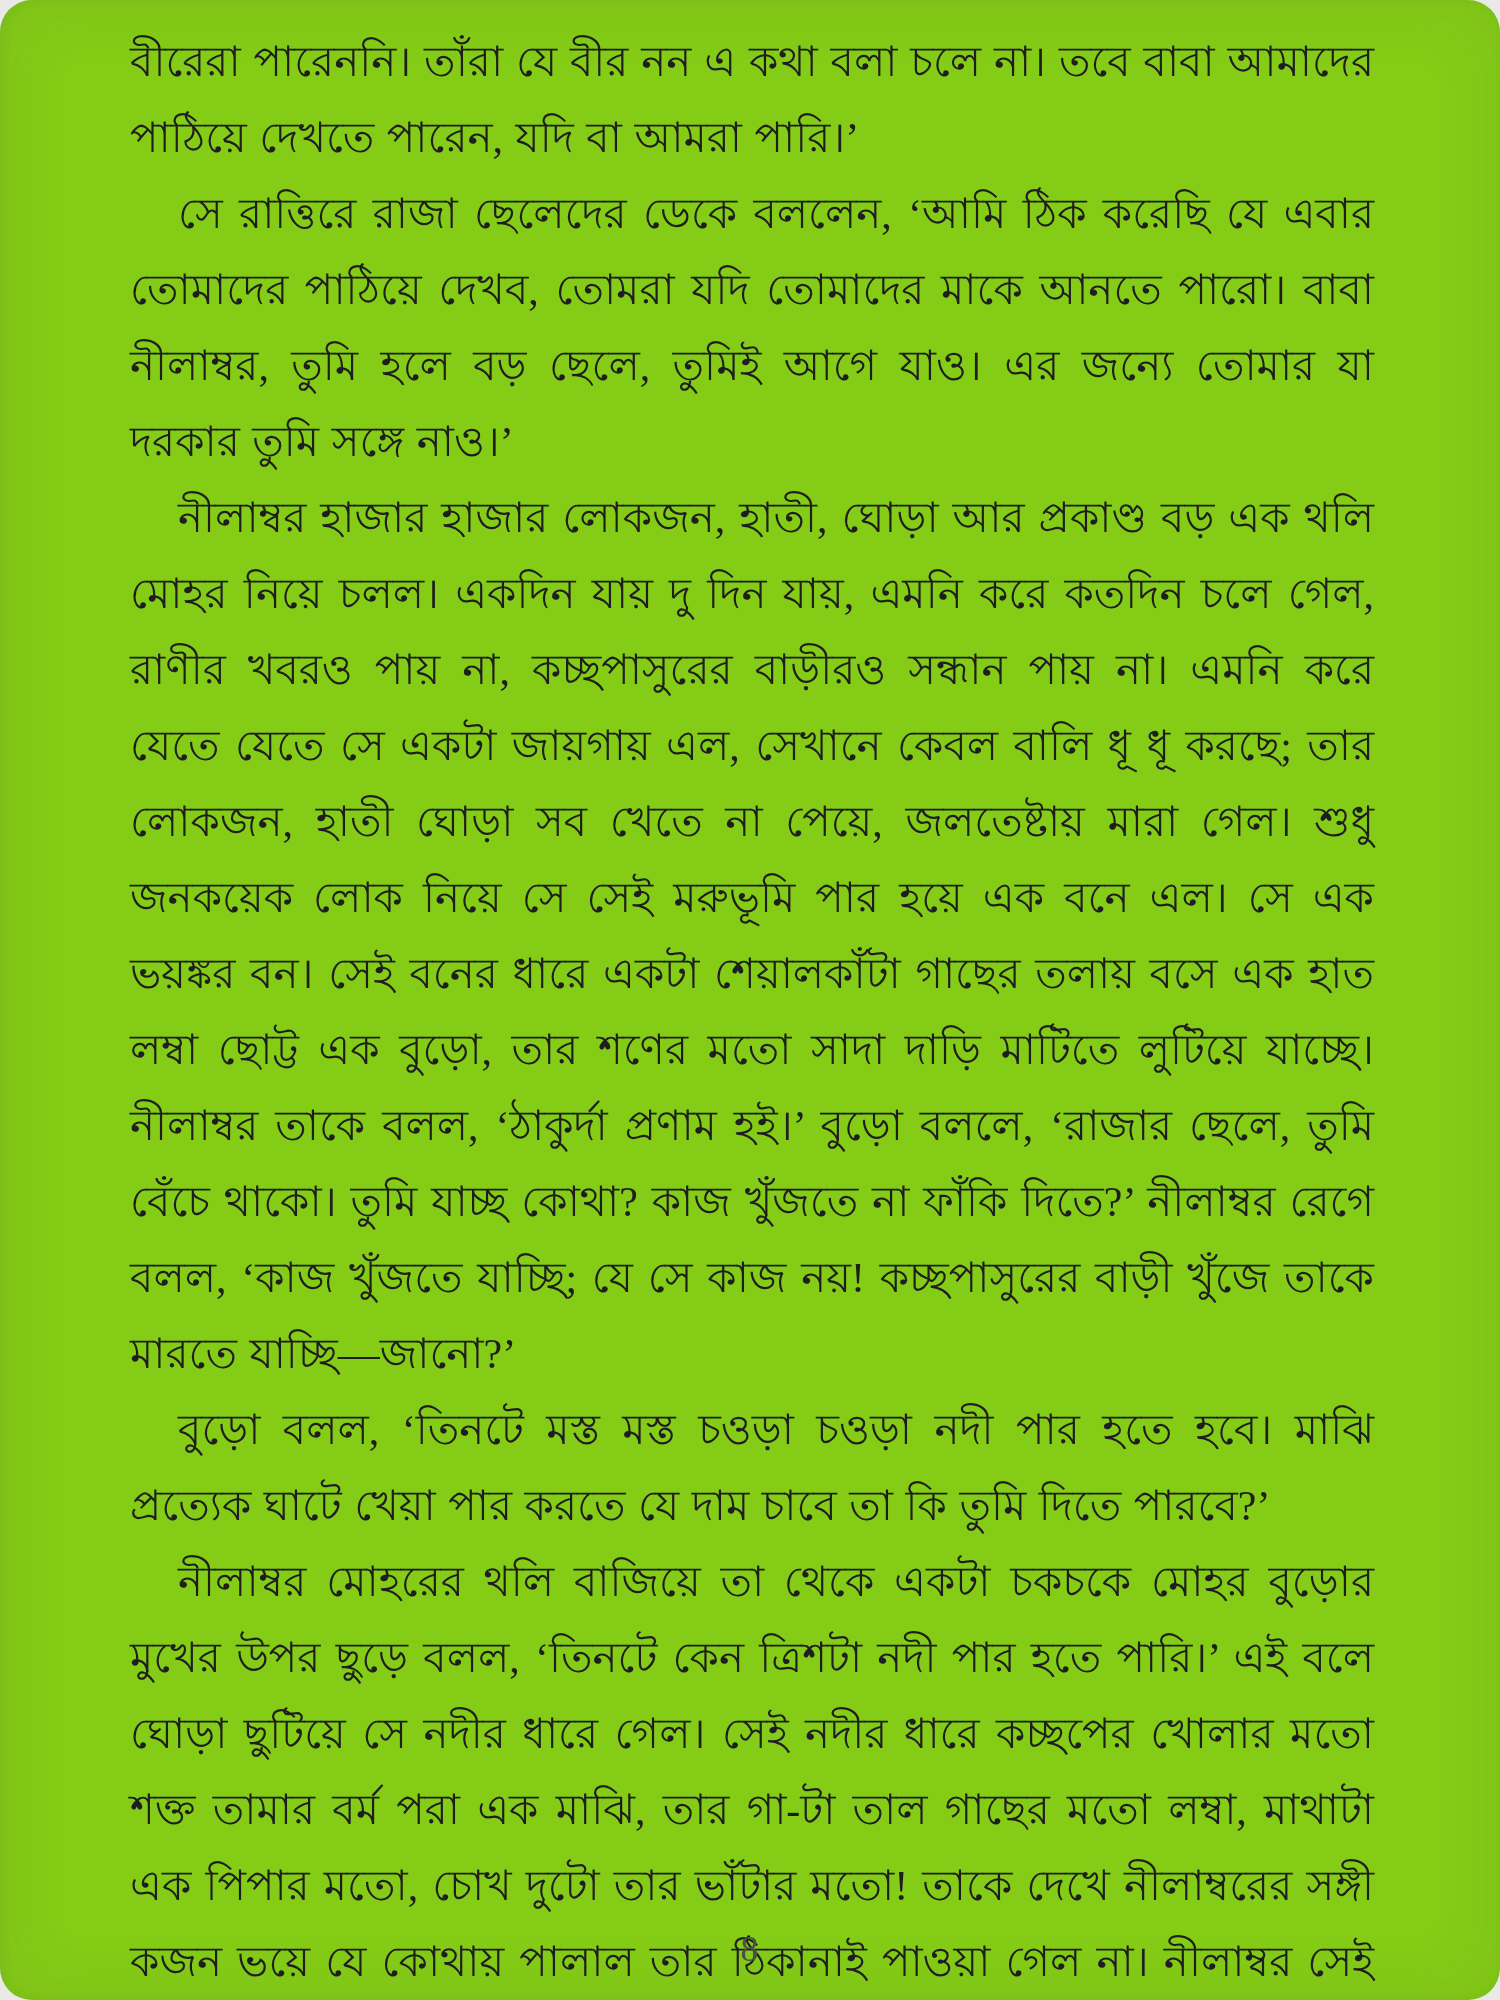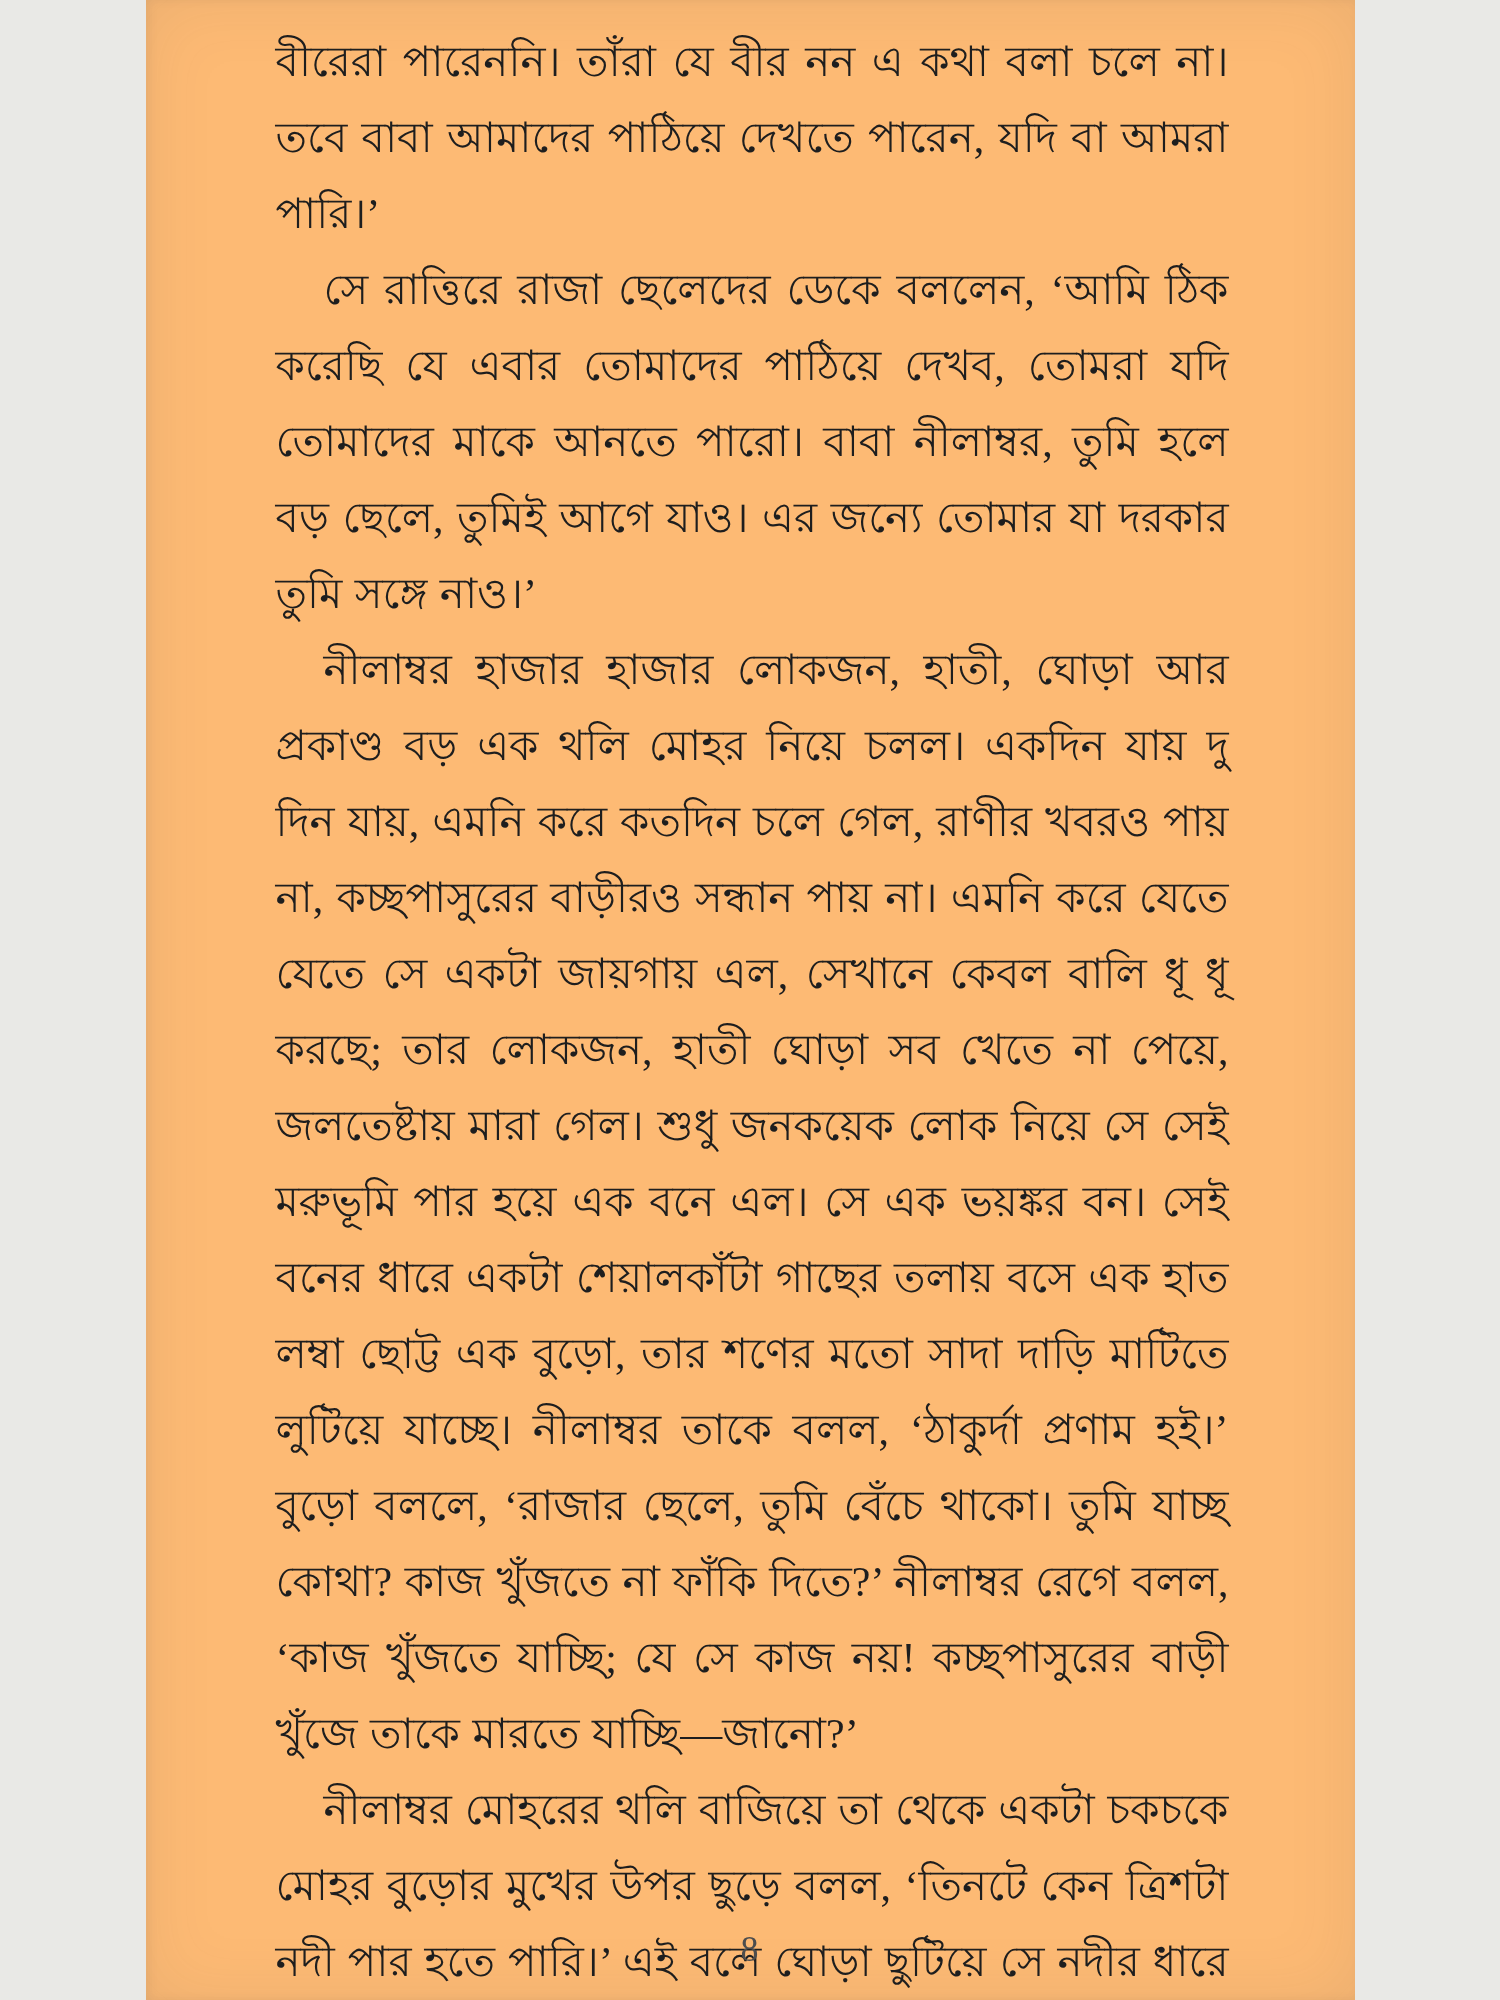--- a/index.html
+++ b/index.html
@@ -3,27 +3,28 @@
 <meta charset="utf-8">
 <style>
   html, body {
     margin: 0;
     padding: 0;
     background: #e9e9e6;
     font-family: "Liberation Serif", "DejaVu Serif", serif;
   }
   .page {
     position: relative;
-    width: 1209px;
+    width: 1500px;
     height: 2000px;
     margin: 0 auto;
-    background: #fdba74;
+    background: #84cc16;
     box-shadow: inset 0 0 70px rgba(80,80,75,0.10), inset 3px 0 10px rgba(80,80,75,0.08);
     overflow: hidden;
     box-sizing: border-box;
+    border-radius: 32px;
   }
   .text-block {
     position: absolute;
     top: 24px;
     left: 130px;
     right: 126px;
     color: #1e1e1e;
     font-size: 42px;
     line-height: 76px;
     text-align: justify;
@@ -49,17 +50,18 @@
   }
 </style>
 </head>
 <body>
 
 <div class="page">
   <div class="text-block">
     <p class="continuation">বীরেরা পারেননি। তাঁরা যে বীর নন এ কথা বলা চলে না। তবে বাবা আমাদের পাঠিয়ে দেখতে পারেন, যদি বা আমরা পারি।’</p>
     <p>সে রাত্তিরে রাজা ছেলেদের ডেকে বললেন, ‘আমি ঠিক করেছি যে এবার তোমাদের পাঠিয়ে দেখব, তোমরা যদি তোমাদের মাকে আনতে পারো। বাবা নীলাম্বর, তুমি হলে বড় ছেলে, তুমিই আগে যাও। এর জন্যে তোমার যা দরকার তুমি সঙ্গে নাও।’</p>
     <p>নীলাম্বর হাজার হাজার লোকজন, হাতী, ঘোড়া আর প্রকাণ্ড বড় এক থলি মোহর নিয়ে চলল। একদিন যায় দু দিন যায়, এমনি করে কতদিন চলে গেল, রাণীর খবরও পায় না, কচ্ছপাসুরের বাড়ীরও সন্ধান পায় না। এমনি করে যেতে যেতে সে একটা জায়গায় এল, সেখানে কেবল বালি ধূ ধূ করছে; তার লোকজন, হাতী ঘোড়া সব খেতে না পেয়ে, জলতেষ্টায় মারা গেল। শুধু জনকয়েক লোক নিয়ে সে সেই মরুভূমি পার হয়ে এক বনে এল। সে এক ভয়ঙ্কর বন। সেই বনের ধারে একটা শেয়ালকাঁটা গাছের তলায় বসে এক হাত লম্বা ছোট্ট এক বুড়ো, তার শণের মতো সাদা দাড়ি মাটিতে লুটিয়ে যাচ্ছে। নীলাম্বর তাকে বলল, ‘ঠাকুর্দা প্রণাম হই।’ বুড়ো বললে, ‘রাজার ছেলে, তুমি বেঁচে থাকো। তুমি যাচ্ছ কোথা? কাজ খুঁজতে না ফাঁকি দিতে?’ নীলাম্বর রেগে বলল, ‘কাজ খুঁজতে যাচ্ছি; যে সে কাজ নয়! কচ্ছপাসুরের বাড়ী খুঁজে তাকে মারতে যাচ্ছি—জানো?’</p>
+    <p>বুড়ো বলল, ‘তিনটে মস্ত মস্ত চওড়া চওড়া নদী পার হতে হবে। মাঝি প্রত্যেক ঘাটে খেয়া পার করতে যে দাম চাবে তা কি তুমি দিতে পারবে?’</p>
     <p>নীলাম্বর মোহরের থলি বাজিয়ে তা থেকে একটা চকচকে মোহর বুড়োর মুখের উপর ছুড়ে বলল, ‘তিনটে কেন ত্রিশটা নদী পার হতে পারি।’ এই বলে ঘোড়া ছুটিয়ে সে নদীর ধারে গেল। সেই নদীর ধারে কচ্ছপের খোলার মতো শক্ত তামার বর্ম পরা এক মাঝি, তার গা-টা তাল গাছের মতো লম্বা, মাথাটা এক পিপার মতো, চোখ দুটো তার ভাঁটার মতো! তাকে দেখে নীলাম্বরের সঙ্গী কজন ভয়ে যে কোথায় পালাল তার ঠিকানাই পাওয়া গেল না। নীলাম্বর সেই মাঝিকে বলল, ‘মাঝি, তুমি আমায় পার করে দেবে?’ মাঝি বলল, ‘হাঁ নিশ্চয়ই, যদি তুমি আমায় আমার পারের দাম দাও।’</p>
 
   </div>
   <div class="page-number">8</div>
 </div>
 
 </body></html>

